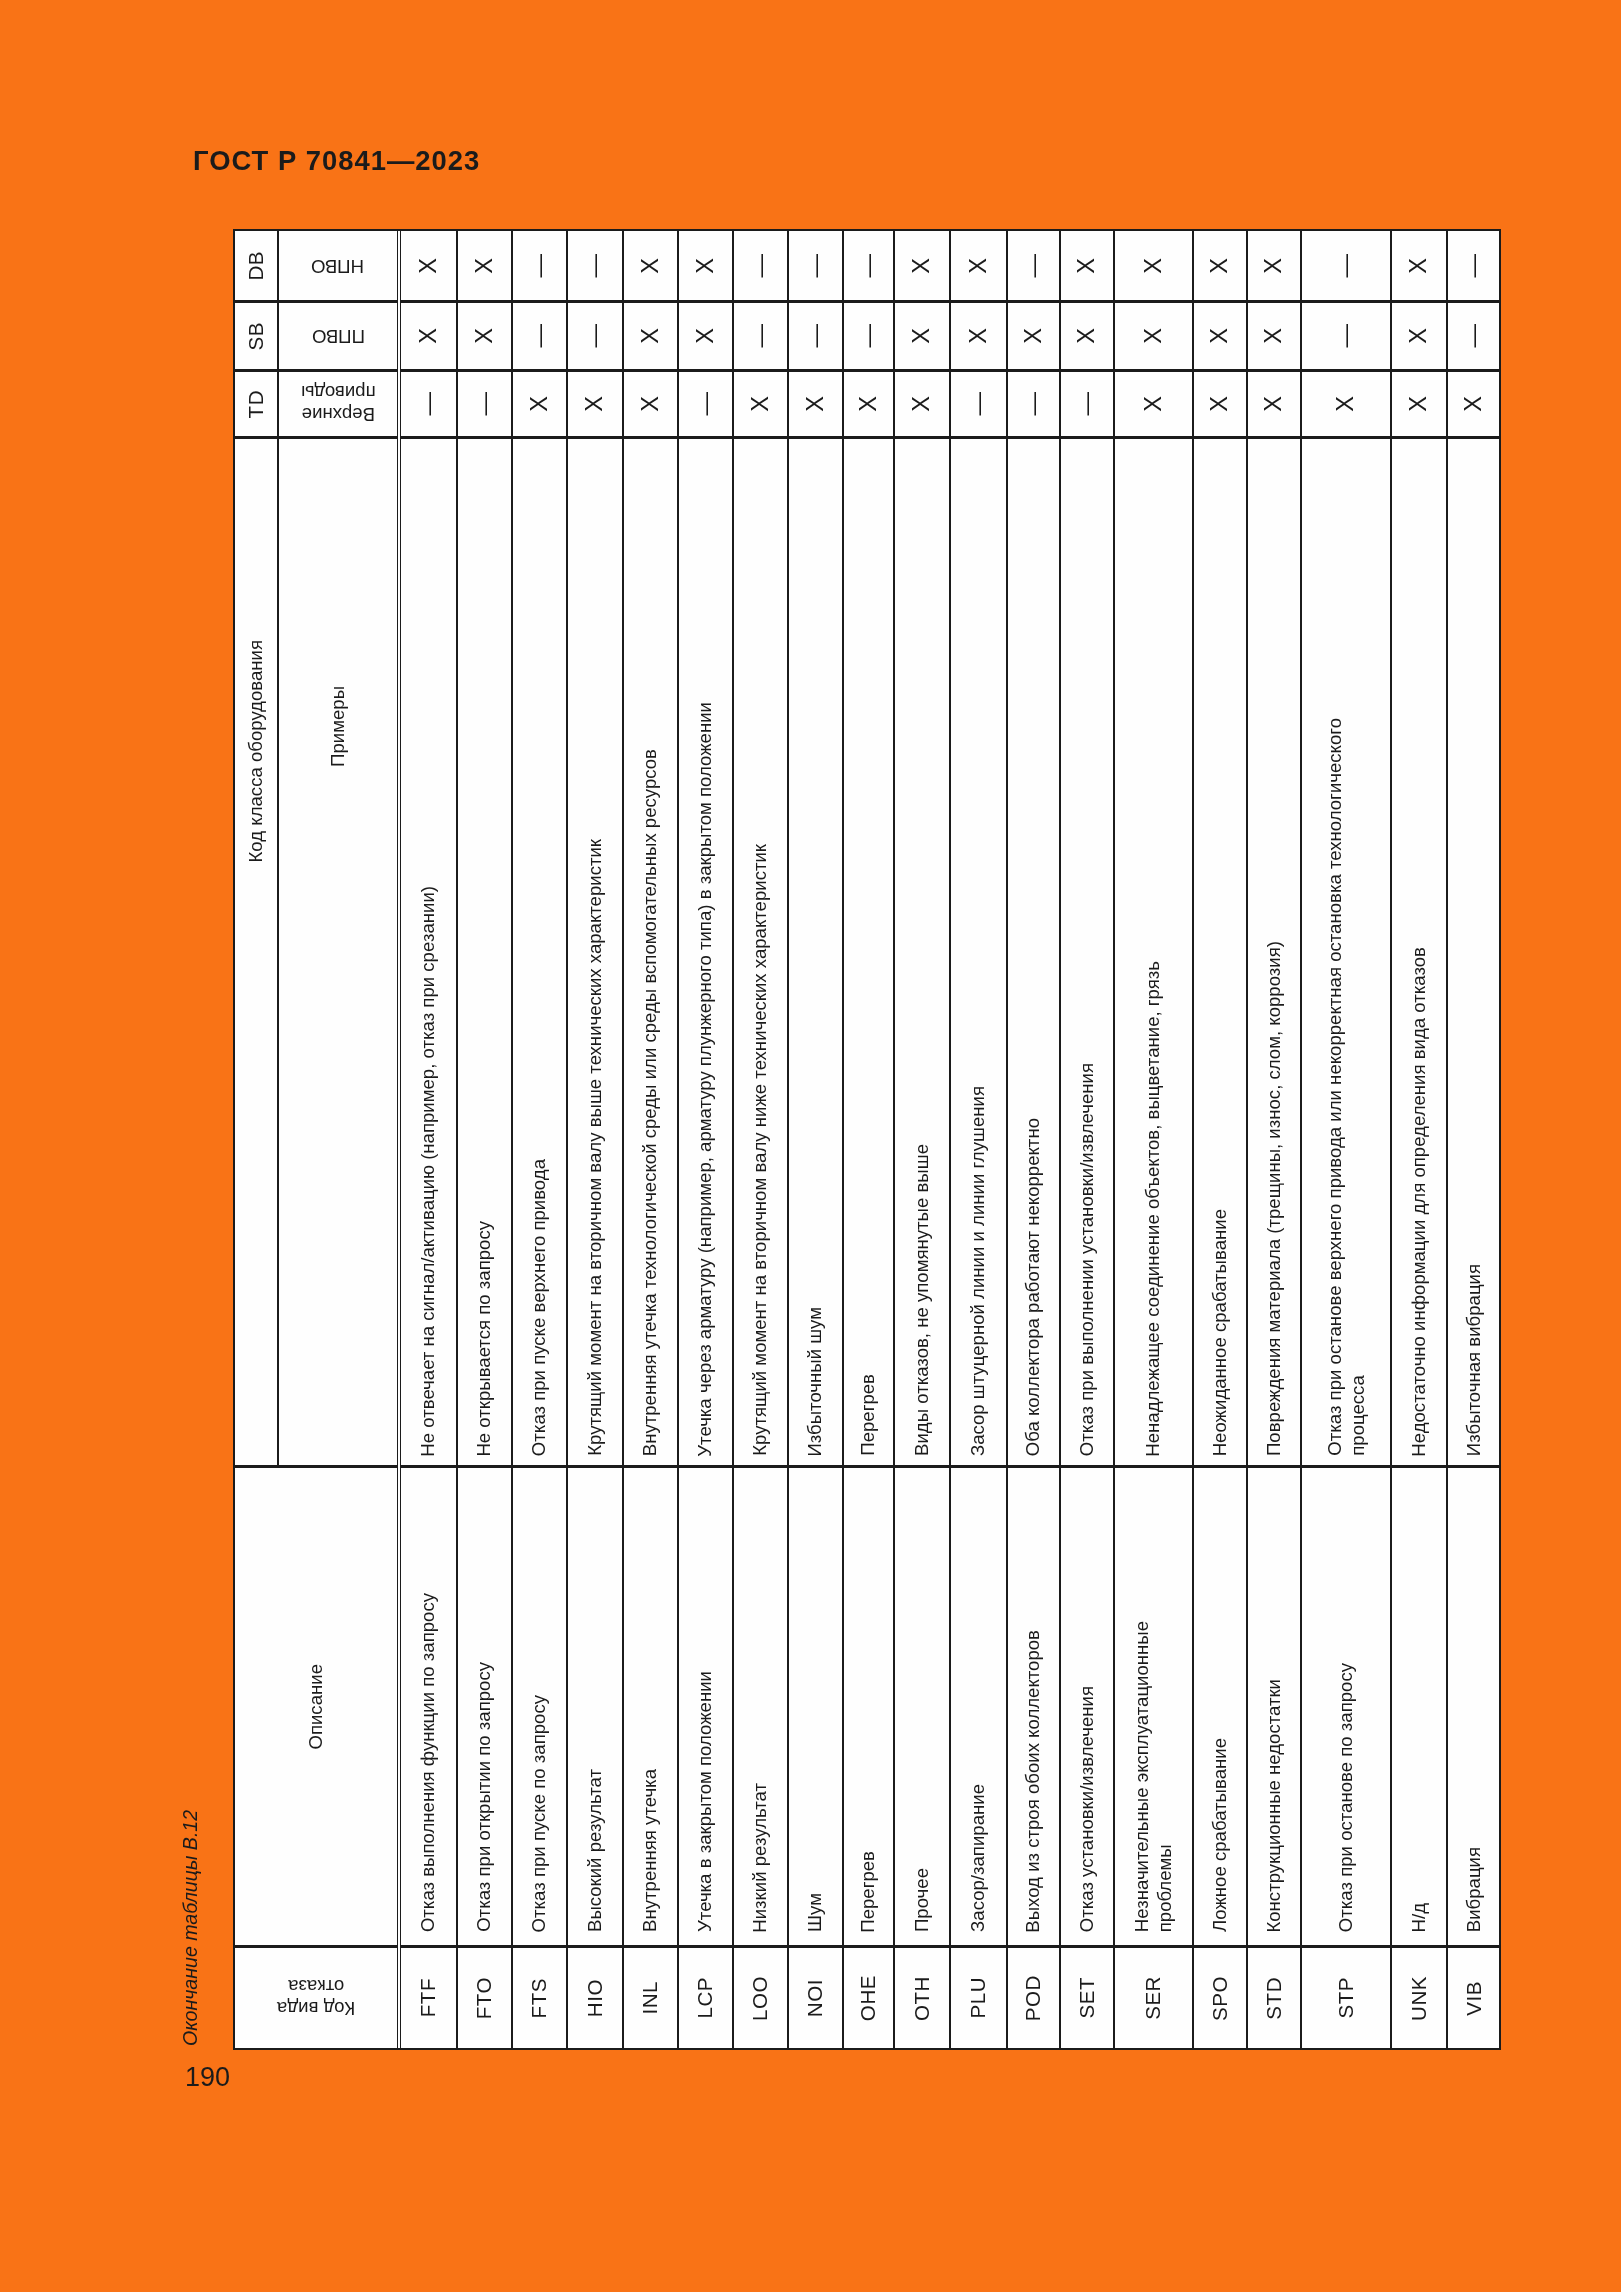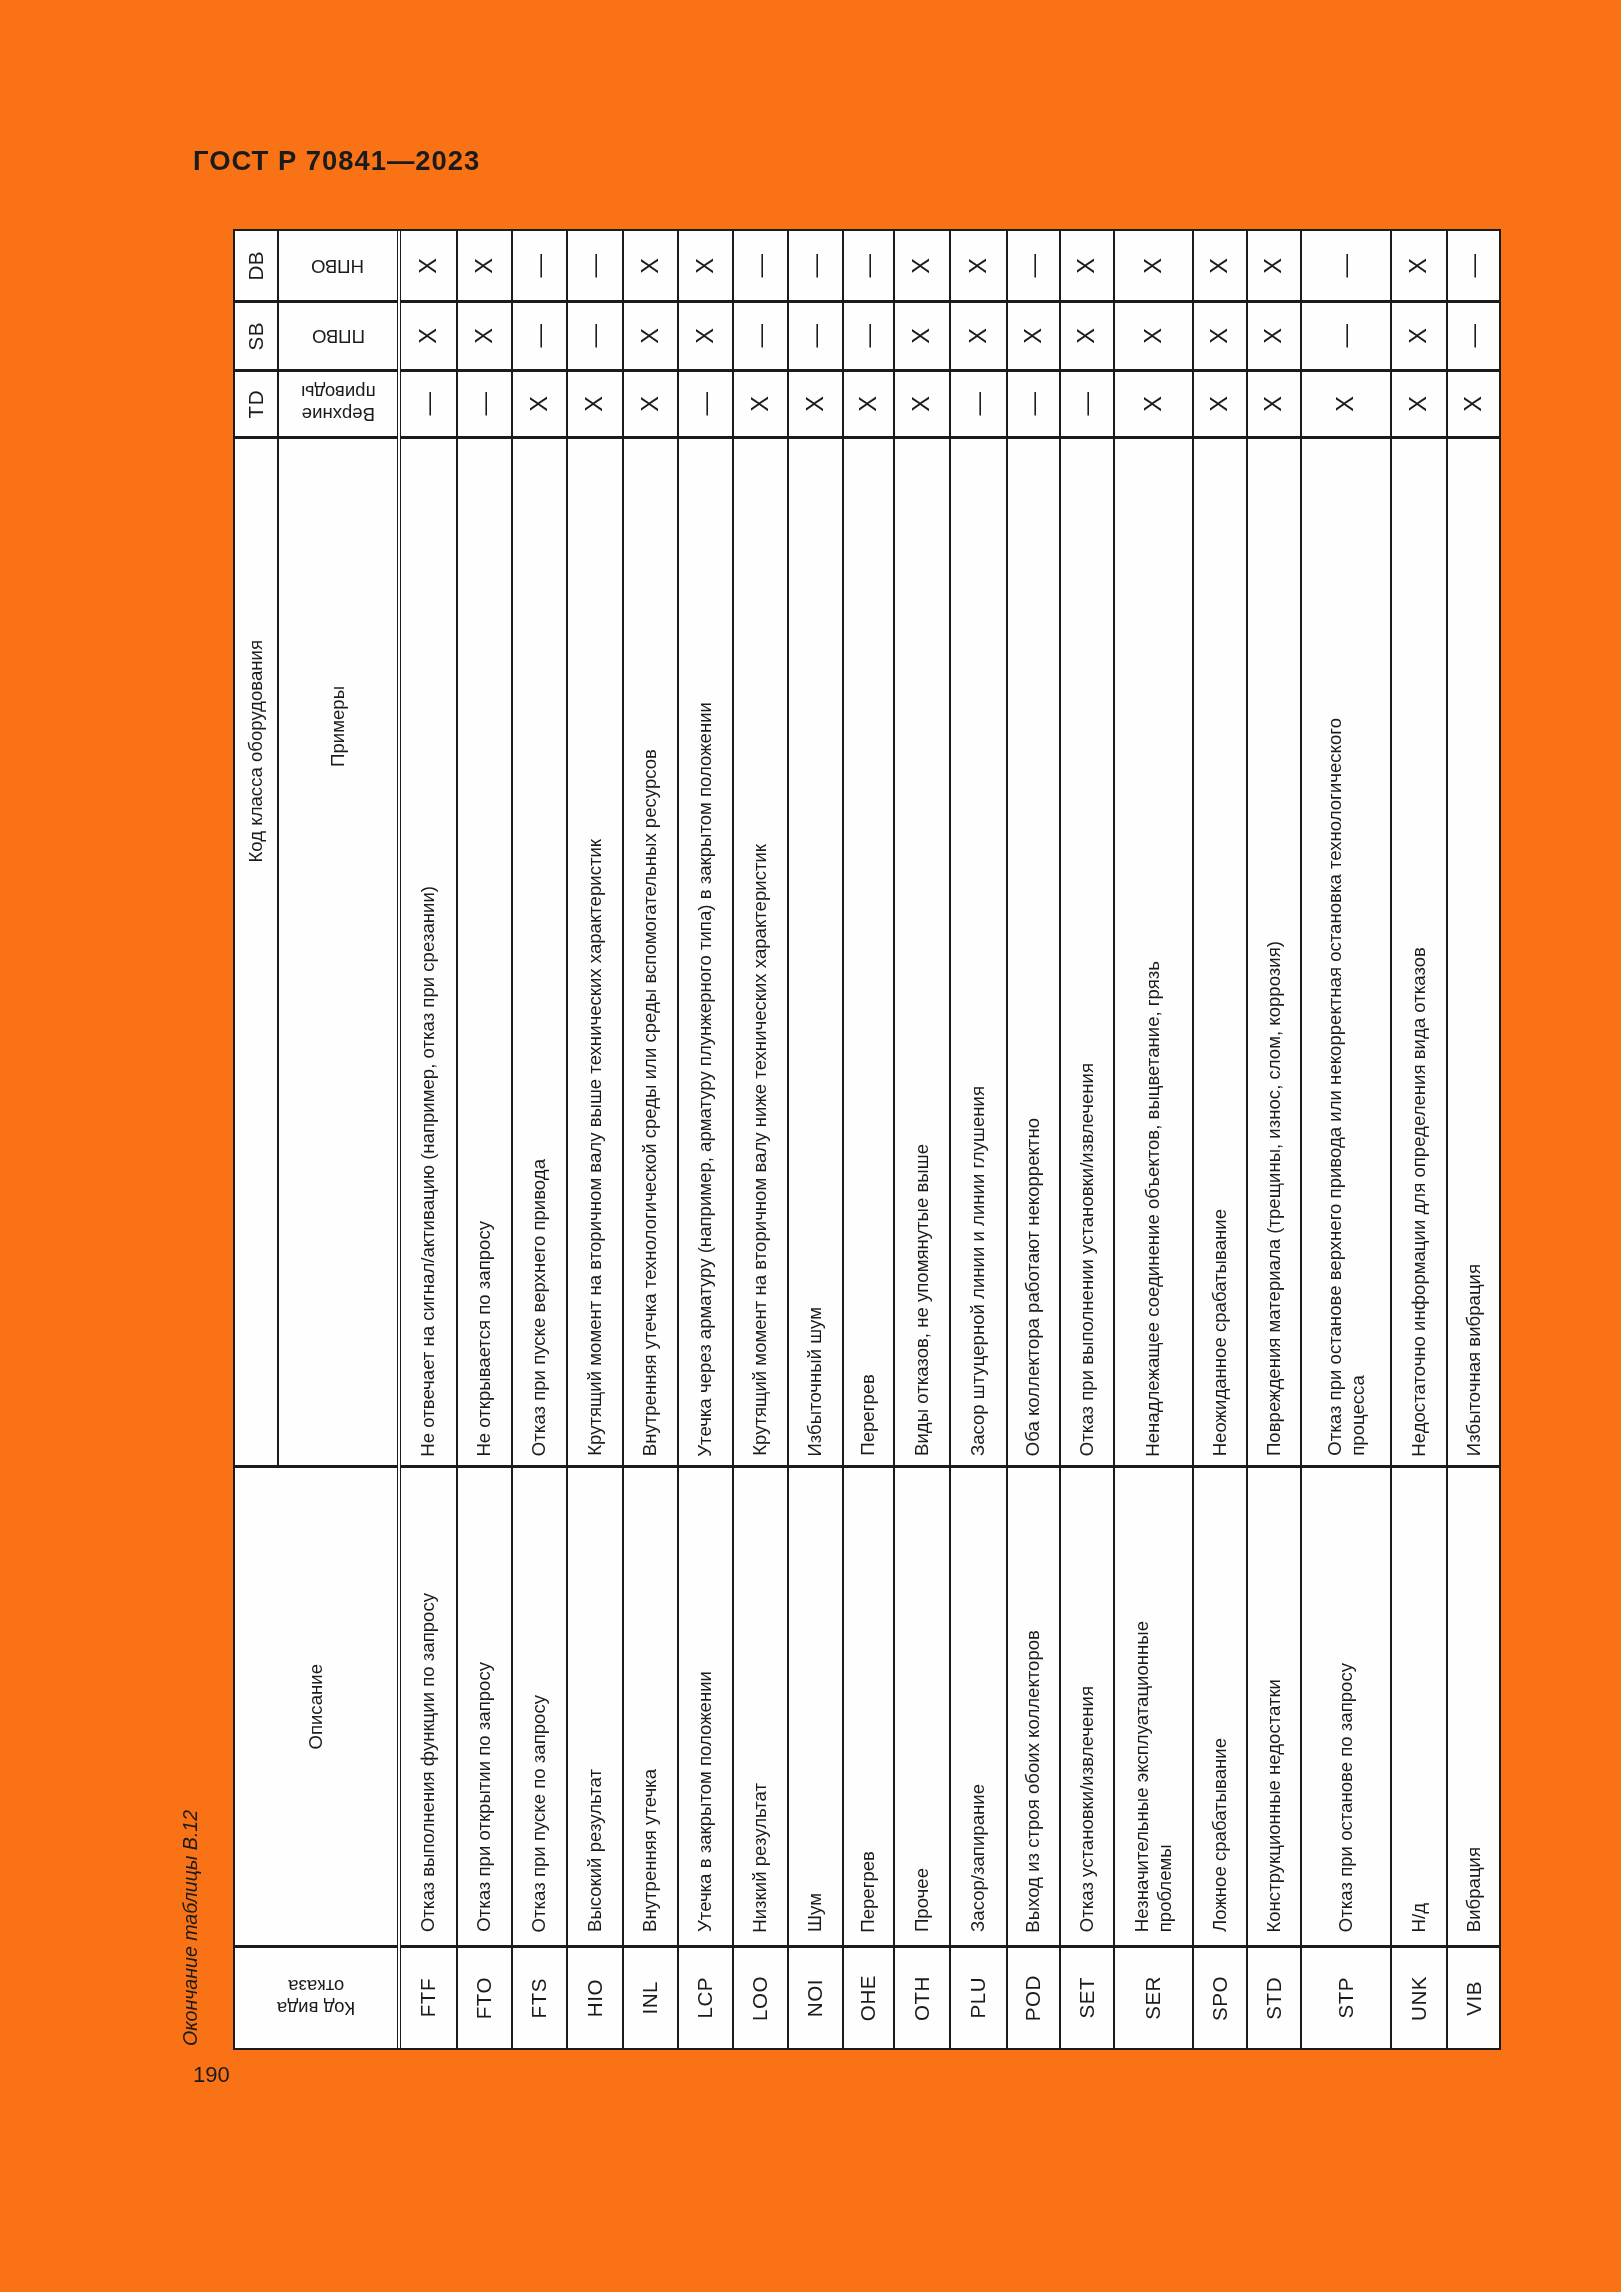--- a/index.html
+++ b/index.html
@@ -10,22 +10,22 @@
     font-family:"Liberation Sans", sans-serif;
     color:#1b1b1b;
     overflow:hidden;
     padding-left:46px;
   }
   .doc-header{
     position:absolute;left:193px;top:145px;
     font-size:27.4px;font-weight:bold;letter-spacing:1px;
   }
   .page-number{
-    position:absolute;left:193px;top:2062px;
-    font-size:22px;
+    position:absolute;left:185px;top:2062px;
+    font-size:27px;
   }
   .table-caption-rot{
     position:absolute;left:179px;top:1713px;height:333px;width:33px;
     writing-mode:vertical-rl;transform:rotate(180deg);
     font-size:19.6px;font-style:italic;
     white-space:nowrap;
   }
   
   .gost-table{
     position:absolute;left:233px;top:229px;

